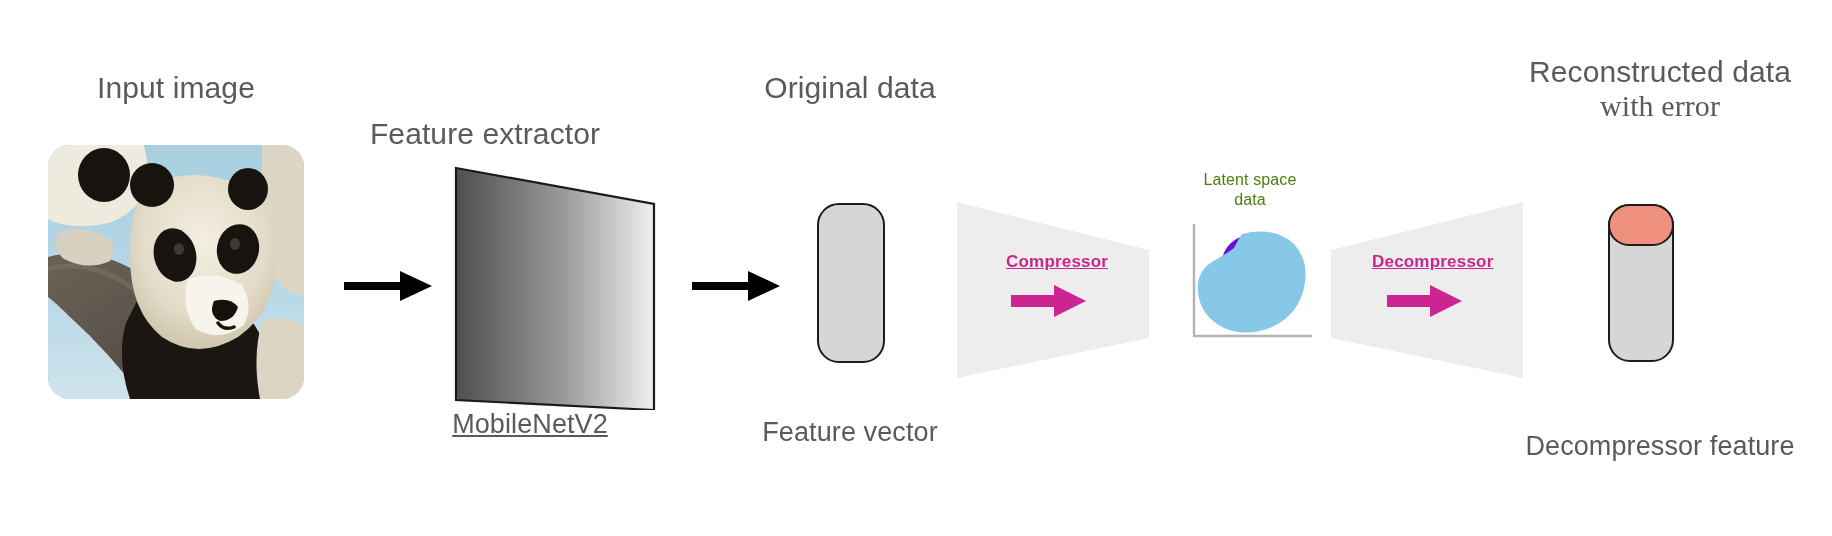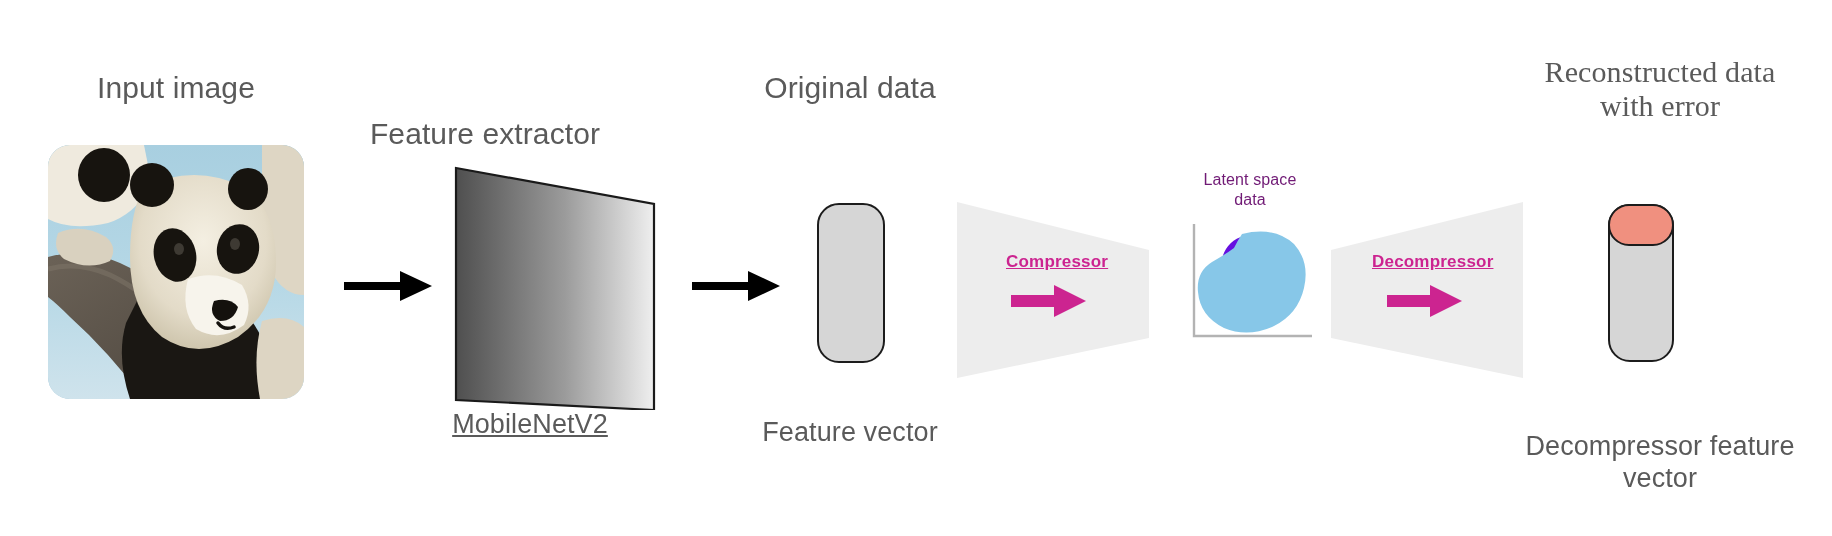--- a/index.html
+++ b/index.html
@@ -25,21 +25,21 @@
     position: absolute;
     color: #5a5a5a;
     font-weight: 400;
     text-align: center;
     line-height: 1.22;
     white-space: pre-line;
     letter-spacing: 0.1px;
   }
   .lbl-big   { font-size: 30px; }
   .lbl-mid   { font-size: 27px; }
-  .lbl-small { font-size: 16px; color: #701a75; }
+  .lbl-small { font-size: 16px; color: #4d7c0f; }
 
   
   #input-image-wrap {
     position: absolute;
     left: 48px;
     top: 145px;
     width: 256px;
     height: 254px;
     border-radius: 22px;
     overflow: hidden;
@@ -228,22 +228,21 @@
       <polygon points="4,52 196,4 196,180 4,140" fill="#ededed"></polygon>
     </svg>
   </div>
   <div class="codec-label" style="left:1372px; top:252px;">Decompressor</div>
   <div class="codec-arrow" style="left:1386px; top:284px; width:78px; height:34px;">
     <svg width="78" height="34" viewBox="0 0 78 34">
       <path d="M1 11 L44 11 L44 1 L76 17 L44 33 L44 23 L1 23 Z" fill="#cc2490"></path>
     </svg>
   </div>
 
-  <div class="lbl lbl-big" style="left:1490px; top:54px; width:340px;font-family:Liberation Serif, serif;">Reconstructed data</div>
+  <div class="lbl lbl-big" style="left:1490px; top:54px; width:340px;">Reconstructed data</div>
   <div class="lbl lbl-big" style="left:1490px; top:88px; width:340px;font-family:Liberation Serif, serif;">with error</div>
 
   <div class="vector-body" style="left:1608px; top:204px; width:66px; height:158px;"></div>
   <div id="reconstructed-error-cap" style="left:1608px; top:204px; width:66px; height:42px;"></div>
 
   <div class="lbl lbl-mid" style="left:1490px; top:430px; width:340px;">Decompressor feature</div>
-  <div class="lbl lbl-mid" style="left:1490px; top:462px; width:340px;">vector</div>
 
 </div>
 
 </body></html>

